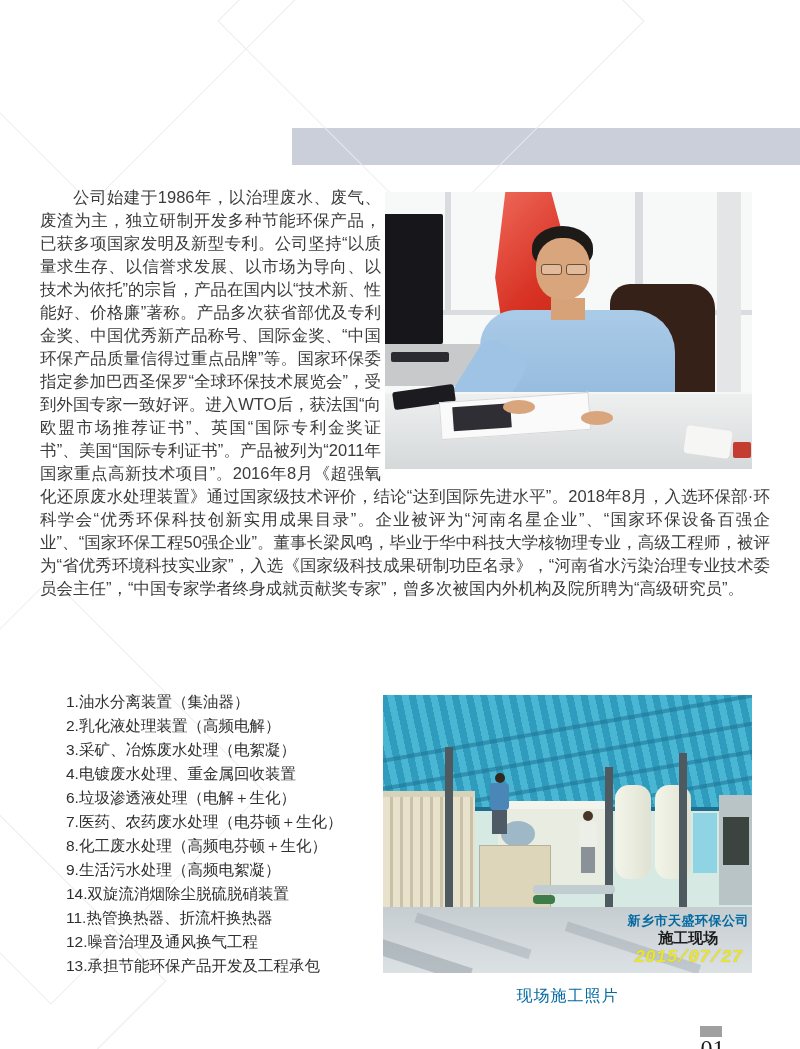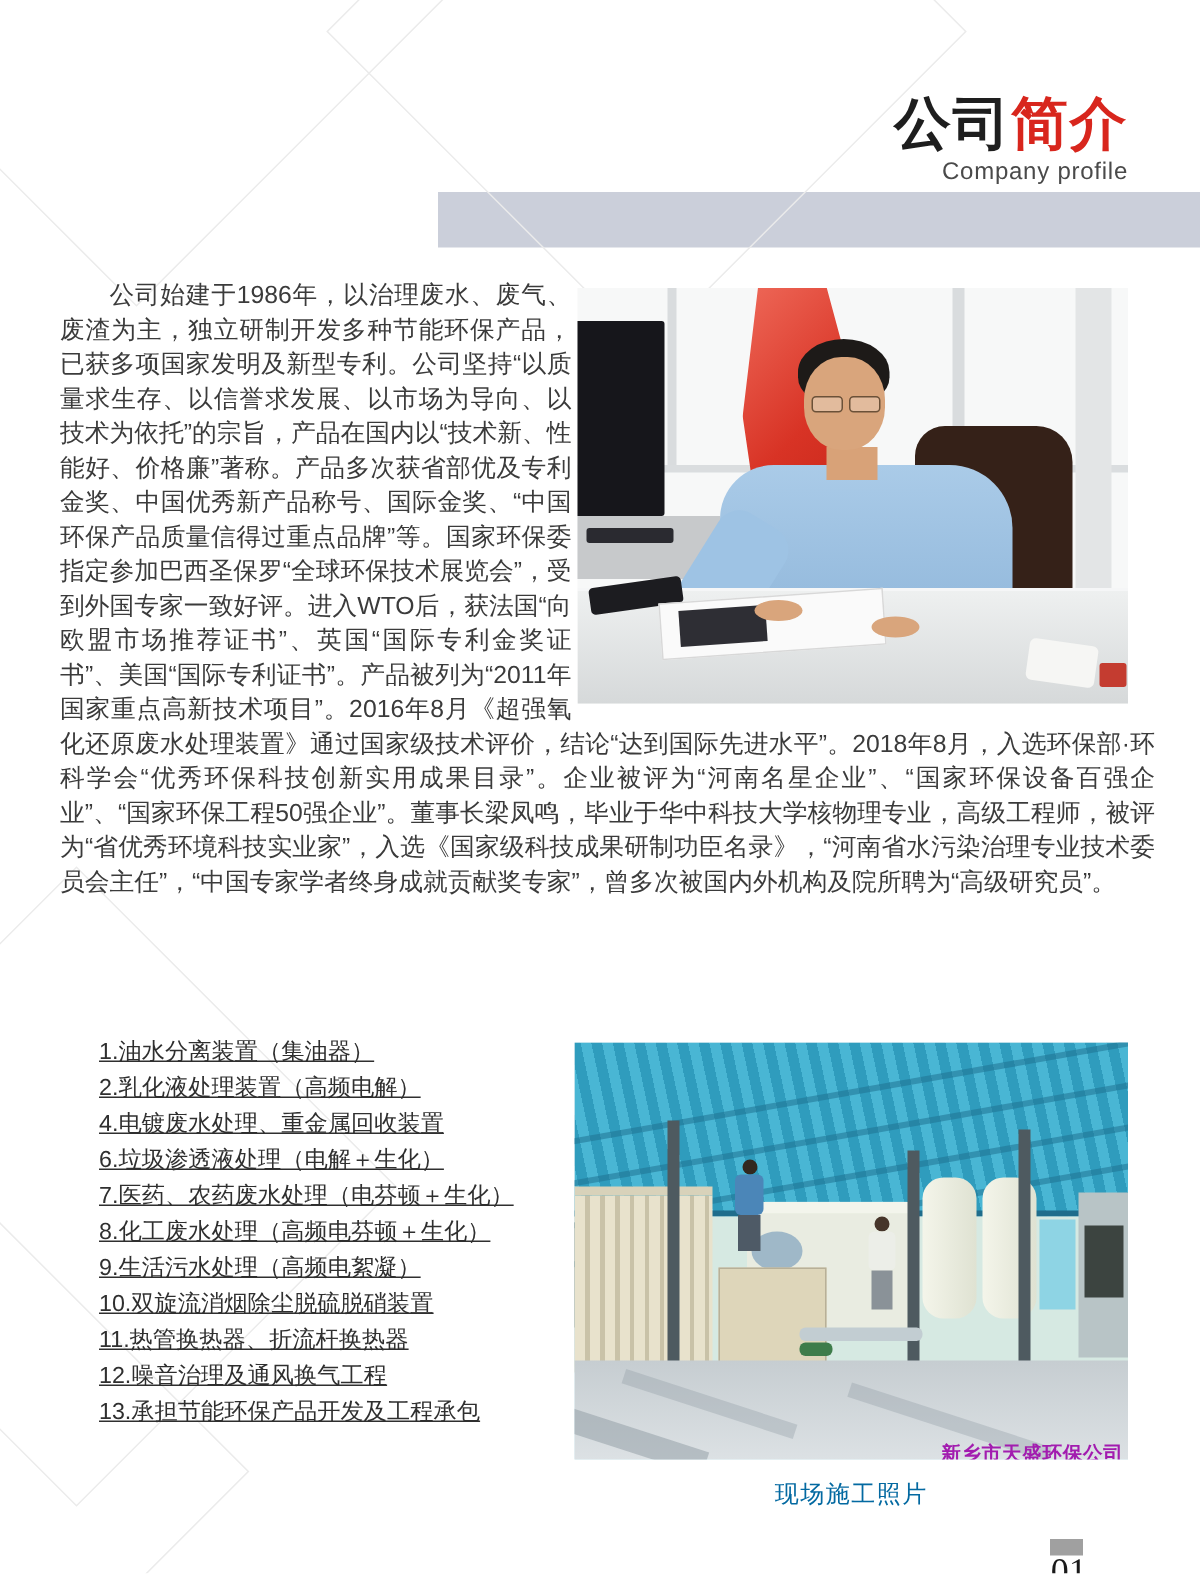--- a/index.html
+++ b/index.html
@@ -53,21 +53,21 @@
   .pt-hand{position:absolute;width:32px;height:14px;background:#d9a57c;border-radius:50%;}
   .pt-hand.h1{left:118px;top:208px;} .pt-hand.h2{left:196px;top:219px;}
   .pt-item-white{position:absolute;left:300px;top:236px;width:46px;height:28px;background:#f6f6f4;border-radius:4px;transform:rotate(8deg);}
   .pt-item-red{position:absolute;left:348px;top:250px;width:18px;height:16px;background:#c43c30;border-radius:2px;}
 
   
   .prod-head{position:absolute;left:0;top:628px;width:330px;height:64px;z-index:2;}
 
   .product-list{position:absolute;left:66px;top:690px;width:320px;margin:0;padding:0;
                 list-style:none;z-index:2;font-size:15.5px;color:#2f2f2f;}
-  .product-list li{line-height:24px;white-space:nowrap;text-decoration:underline;}
+  .product-list li{line-height:24px;white-space:nowrap;}
 
   
   .figure-bottom{position:absolute;left:383px;top:695px;width:369px;z-index:3;}
   .photo-bottom{position:relative;width:369px;height:278px;overflow:hidden;background:#cfe6ec;}
   .pb-roof{position:absolute;left:0;top:0;width:100%;height:116px;
            background:repeating-linear-gradient(78deg,#49b6d4 0 7px,#2f9cbd 7px 14px);}
   .pb-beam{position:absolute;width:150%;height:4px;background:#1f7292;opacity:.55;transform:rotate(-10deg);left:-40px;}
   .pb-beam.b1{top:22px;} .pb-beam.b2{top:50px;} .pb-beam.b3{top:78px;} .pb-beam.b4{top:104px;}
   .pb-eave{position:absolute;left:0;top:112px;width:100%;height:4px;background:#1f6d8c;}
   .pb-haze{position:absolute;left:0;top:116px;width:100%;height:100px;background:#d6e9e2;}
@@ -92,21 +92,21 @@
   .pb-worker2-head{position:absolute;left:200px;top:116px;width:10px;height:10px;background:#46352a;border-radius:50%;}
   .pb-worker2-shirt{position:absolute;left:196px;top:126px;width:18px;height:26px;background:#eceee8;border-radius:4px;}
   .pb-worker2-pants{position:absolute;left:198px;top:152px;width:14px;height:26px;background:#8a9298;}
   .pb-pipe{position:absolute;left:150px;top:190px;width:82px;height:9px;background:#c2cdd2;border-radius:4px;}
   .pb-floor{position:absolute;left:0;top:212px;width:100%;height:66px;background:linear-gradient(#c6cdd1,#dce1e4);}
   .pb-shadow{position:absolute;height:10px;background:#8e9aa2;opacity:.35;transform:rotate(18deg);}
   .pb-shadow.s1{left:30px;top:236px;width:120px;} .pb-shadow.s2{left:180px;top:248px;width:140px;}
   .pb-shadow.s3{left:-20px;top:256px;width:110px;height:16px;opacity:.5;}
   .pb-hose{position:absolute;left:150px;top:200px;width:22px;height:9px;background:#3e7c4a;border-radius:4px;}
   .pb-overlay{position:absolute;right:3px;top:218px;text-align:center;z-index:4;}
-  .pb-ov1{font-size:13px;font-weight:700;color:#a21caf;line-height:16px;letter-spacing:0.5px;margin-top:48px;}
+  .pb-ov1{font-size:13px;font-weight:700;color:#0369a1;line-height:16px;letter-spacing:0.5px;}
   .pb-ov2{font-size:15px;font-weight:700;color:#1d1d1d;line-height:18px;}
   .pb-date{font-size:18px;font-weight:700;font-style:italic;color:#e9e434;line-height:20px;
            font-family:"Liberation Mono",monospace;text-shadow:0 0 1px rgba(120,120,0,.4);}
   .photo-caption{margin-top:13px;text-align:center;font-size:16px;color:#0369a1;letter-spacing:1px;}
 
   
   .footer{position:absolute;right:58px;top:1026px;display:flex;align-items:center;z-index:2;flex-direction:column;}
   .foot-square{width:22px;height:11px;background:#a0a0a0;margin-right:3px;}
   .foot-num{font-family:"Liberation Serif",serif;font-size:24px;color:#1a1a1a;line-height:22px;}
   .foot-brand{margin:6px 5px 0 6px;text-align:center;color:#8a8a8a;}
@@ -118,24 +118,20 @@
 <body>
 
 <div class="page">
 
   <div class="decor d1"></div>
   <div class="decor d2"></div>
   <div class="decor d3"></div>
   <div class="decor d4"></div>
 
   <div class="banner"></div>
-  <div class="title-block">
-    <div class="title"><span>公司</span><span class="accent">简介</span></div>
-    <div class="subtitle">Company profile</div>
-  </div>
 
   <div class="intro">
     <div class="photo-top">
       <div class="pt-mullion" style="left:60px;top:0;width:6px;height:118px;"></div>
       <div class="pt-mullion" style="left:150px;top:0;width:6px;height:118px;"></div>
       <div class="pt-mullion" style="left:250px;top:0;width:8px;height:118px;"></div>
       <div class="pt-hframe"></div>
       <div class="pt-pillar"></div>
       <div class="pt-monitor"></div>
       <div class="pt-shelf"></div>
@@ -165,26 +161,27 @@
   <div class="prod-head">
     
     
     
     
   </div>
 
   <ul class="product-list">
     <li>1.油水分离装置（集油器）</li>
     <li>2.乳化液处理装置（高频电解）</li>
+    <li>3.采矿、冶炼废水处理（电絮凝）</li>
     <li>4.电镀废水处理、重金属回收装置</li>
     <li>6.垃圾渗透液处理（电解＋生化）</li>
     <li>7.医药、农药废水处理（电芬顿＋生化）</li>
     <li>8.化工废水处理（高频电芬顿＋生化）</li>
     <li>9.生活污水处理（高频电絮凝）</li>
-    <li>10.双旋流消烟除尘脱硫脱硝装置</li>
+    <li>14.双旋流消烟除尘脱硫脱硝装置</li>
     <li>11.热管换热器、折流杆换热器</li>
     <li>12.噪音治理及通风换气工程</li>
     <li>13.承担节能环保产品开发及工程承包</li>
   </ul>
 
   <figure class="figure-bottom" style="margin:0;">
     <div class="photo-bottom">
       <div class="pb-roof"></div>
       <div class="pb-beam b1"></div>
       <div class="pb-beam b2"></div>

